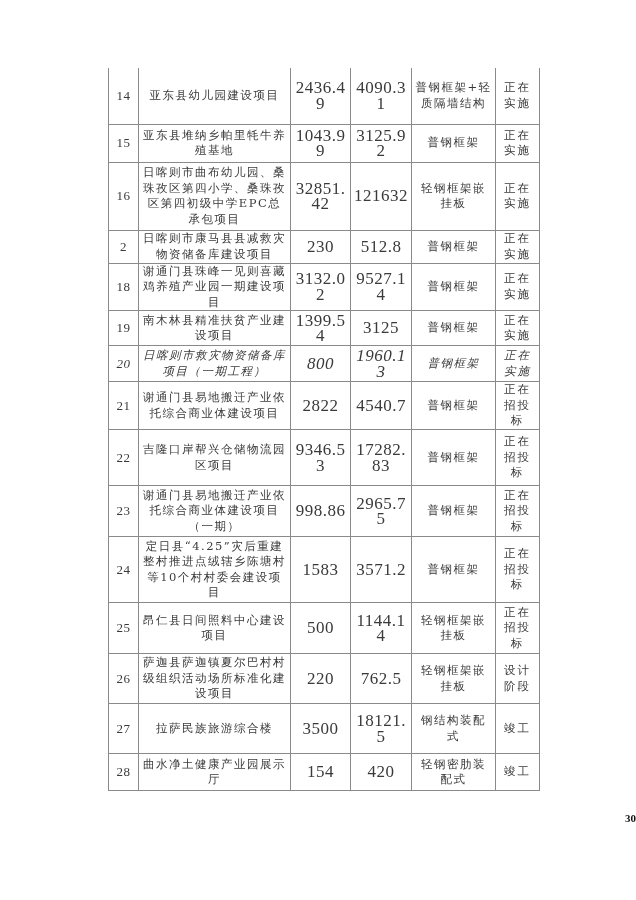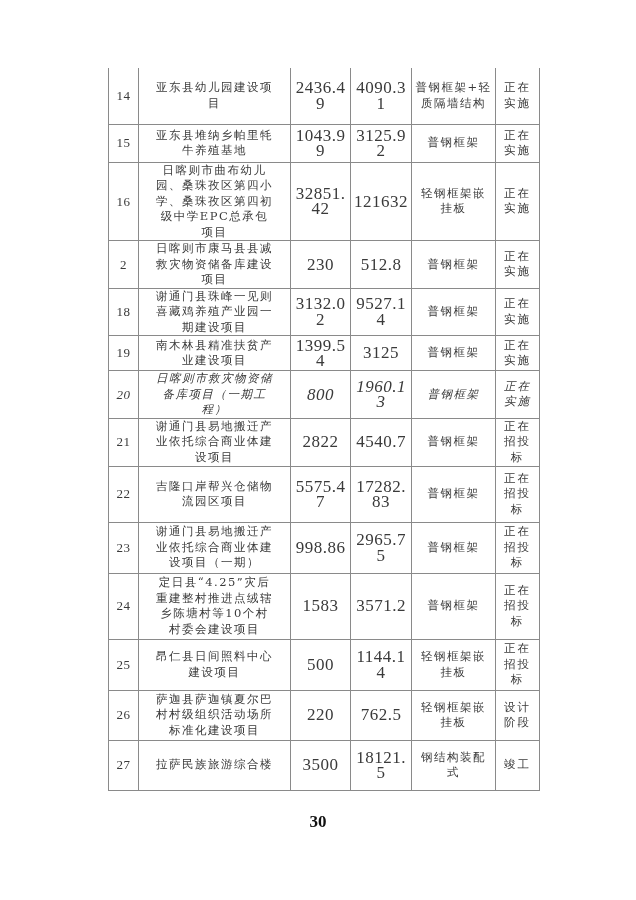--- a/index.html
+++ b/index.html
@@ -41,35 +41,35 @@
       font-family: "Liberation Serif", "DejaVu Serif", serif;
       font-size: 13px;
       letter-spacing: 0.5px;
     }
     .page-table td.val {
       font-family: "Liberation Serif", "DejaVu Serif", serif;
       font-size: 17px;
       letter-spacing: 0.5px;
     }
     .page-table td.name {
-      padding: 0 16px;
+      padding: 0 3px;
       margin-left: 37px;
     }
     .page-table td.status {
       padding: 0 6px;
       letter-spacing: 2px;
     }
     .page-number {
       position: absolute;
       left: 0;
       width: 636px;
       top: 812px;
-      text-align: center;
+      text-align: right;
       font-family: "Liberation Serif", "DejaVu Serif", serif;
-      font-size: 17px;
+      font-size: 11px;
       font-weight: bold;
       color: #111111;
     }
   </style>
 </head>
 <body>
 
 <table class="page-table">
   <colgroup>
     <col style="width:30px">
@@ -140,21 +140,21 @@
         <td class="num">21</td>
         <td class="name">谢通门县易地搬迁产业依托综合商业体建设项目</td>
         <td class="val">2822</td>
         <td class="val">4540.7</td>
         <td class="structure">普钢框架</td>
         <td class="status">正在招投标</td>
       </tr>
       <tr style="height: 56px;">
         <td class="num">22</td>
         <td class="name">吉隆口岸帮兴仓储物流园区项目</td>
-        <td class="val">5575.47</td>
+        <td class="val">9346.53</td>
         <td class="val">17282.83</td>
         <td class="structure">普钢框架</td>
         <td class="status">正在招投标</td>
       </tr>
       <tr style="height: 51px;">
         <td class="num">23</td>
         <td class="name">谢通门县易地搬迁产业依托综合商业体建设项目（一期）</td>
         <td class="val">998.86</td>
         <td class="val">2965.75</td>
         <td class="structure">普钢框架</td>
@@ -185,16 +185,24 @@
         <td class="status">设计阶段</td>
       </tr>
       <tr style="height: 50px;">
         <td class="num">27</td>
         <td class="name">拉萨民族旅游综合楼</td>
         <td class="val">3500</td>
         <td class="val">18121.5</td>
         <td class="structure">钢结构装配式</td>
         <td class="status">竣工</td>
       </tr>
+      <tr style="height: 37px;">
+        <td class="num">28</td>
+        <td class="name">曲水净土健康产业园展示厅</td>
+        <td class="val">154</td>
+        <td class="val">420</td>
+        <td class="structure">轻钢密肋装配式</td>
+        <td class="status">竣工</td>
+      </tr>
     </tbody>
 </table>
 
 <div class="page-number">30</div>
 
 </body></html>

